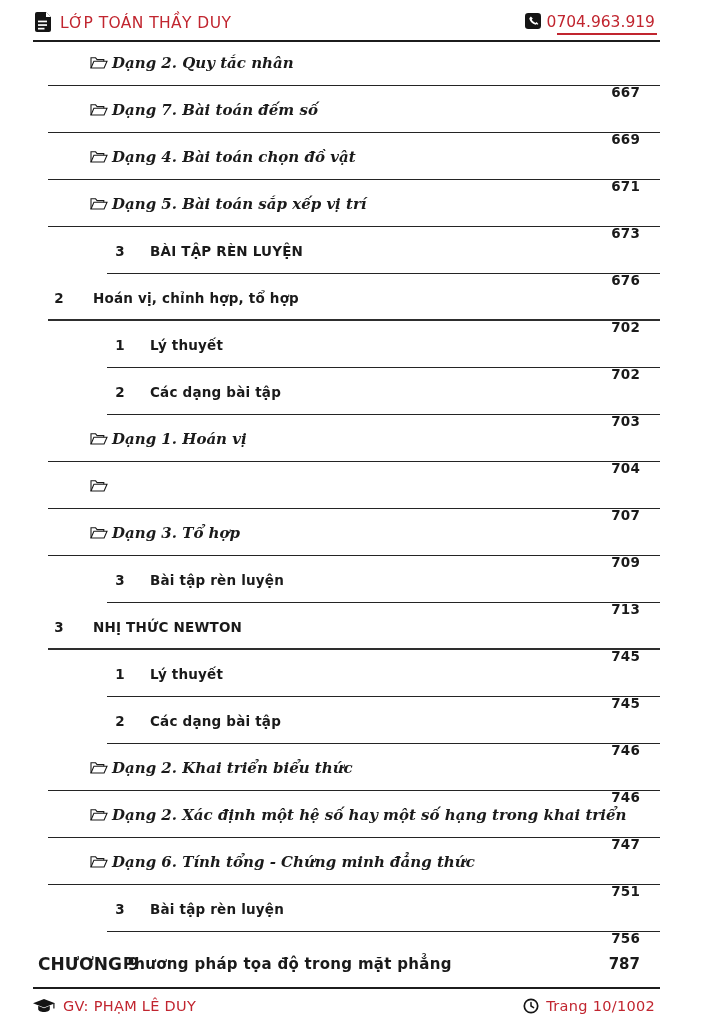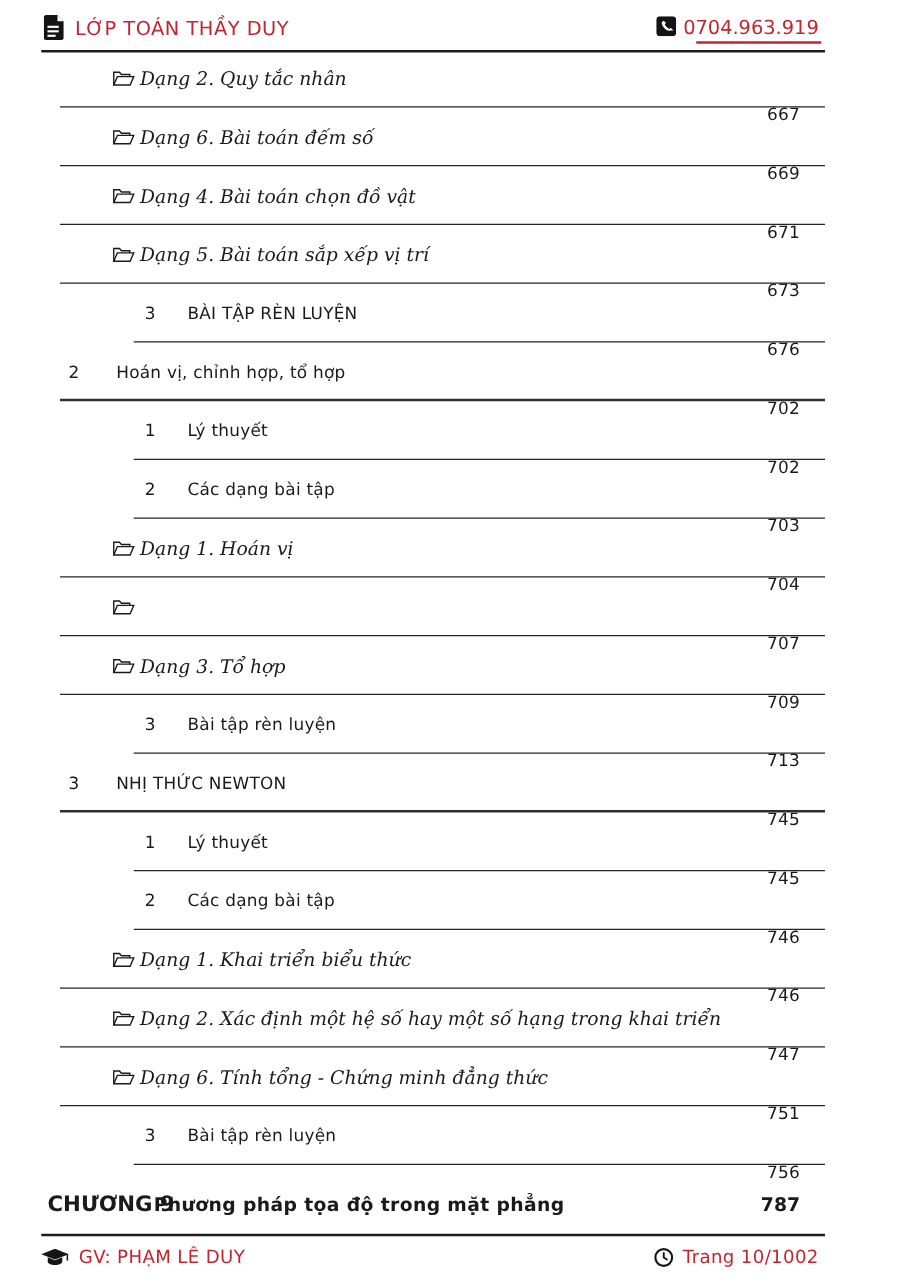--- a/index.html
+++ b/index.html
@@ -17,21 +17,21 @@
     position:absolute;left:60px;top:14px;font-size:15.5px;letter-spacing:.4px;
     color:var(--accent);font-weight:500;white-space:nowrap;
   }
   .phone-wrap{position:absolute;right:70px;top:13px;display:flex;align-items:flex-start;gap:6px;}
   .phone-num{color:var(--accent);font-size:15.5px;white-space:nowrap;}
   .phone-underline{position:absolute;top:33px;right:68px;width:100px;height:1.5px;background:var(--accent);}
   .header-rule{position:absolute;top:40px;left:33px;right:65px;height:1.5px;background:#1c1c1c;}
 
   
   .toc{position:absolute;top:39px;left:0;right:0;}
-  .toc-row{position:relative;height:47px;}
+  .toc-row{position:relative;height:47px;font-weight:bold;}
   .toc-row .sep{position:absolute;bottom:0;right:65px;height:1.5px;background:#242424;}
   .toc-row.dang .sep{left:48px;}
   .toc-row.section .sep{left:48px;height:2.5px;background:#2e2e2e;}
   .toc-row.sub .sep{left:107px;}
   .t-page{
     position:absolute;right:85px;top:50%;transform:translateY(-50%);
     font-size:13.5px;letter-spacing:.2px;margin-top:29px;
   }
   .t-num{
     position:absolute;top:50%;transform:translateY(-50%);
@@ -113,21 +113,21 @@
         <span class="t-page">667</span>
         <div class="sep"></div>
       </div>
       <div class="toc-row dang">
         <span class="folder">
           <svg width="18" height="13" viewBox="0 0 18 13">
             <path d="M1 11.5 V1.3 H5.6 L7.1 3.1 H13.8 V4.8" fill="none" stroke="#1a1a1a" stroke-width="1.1"></path>
             <path d="M1 11.5 L3.9 4.8 H17 L14.1 11.5 Z" fill="none" stroke="#1a1a1a" stroke-width="1.1"></path>
           </svg>
         </span>
-        <span class="dang-label">Dạng 6. Bài toán đếm số</span>
+        <span class="dang-label">Dạng 7. Bài toán đếm số</span>
         <span class="t-page">669</span>
         <div class="sep"></div>
       </div>
       <div class="toc-row dang">
         <span class="folder">
           <svg width="18" height="13" viewBox="0 0 18 13">
             <path d="M1 11.5 V1.3 H5.6 L7.1 3.1 H13.8 V4.8" fill="none" stroke="#1a1a1a" stroke-width="1.1"></path>
             <path d="M1 11.5 L3.9 4.8 H17 L14.1 11.5 Z" fill="none" stroke="#1a1a1a" stroke-width="1.1"></path>
           </svg>
         </span>
@@ -226,21 +226,21 @@
         <span class="t-page">746</span>
         <div class="sep"></div>
       </div>
       <div class="toc-row dang">
         <span class="folder">
           <svg width="18" height="13" viewBox="0 0 18 13">
             <path d="M1 11.5 V1.3 H5.6 L7.1 3.1 H13.8 V4.8" fill="none" stroke="#1a1a1a" stroke-width="1.1"></path>
             <path d="M1 11.5 L3.9 4.8 H17 L14.1 11.5 Z" fill="none" stroke="#1a1a1a" stroke-width="1.1"></path>
           </svg>
         </span>
-        <span class="dang-label">Dạng 1. Khai triển biểu thức</span>
+        <span class="dang-label">Dạng 2. Khai triển biểu thức</span>
         <span class="t-page">746</span>
         <div class="sep"></div>
       </div>
       <div class="toc-row dang">
         <span class="folder">
           <svg width="18" height="13" viewBox="0 0 18 13">
             <path d="M1 11.5 V1.3 H5.6 L7.1 3.1 H13.8 V4.8" fill="none" stroke="#1a1a1a" stroke-width="1.1"></path>
             <path d="M1 11.5 L3.9 4.8 H17 L14.1 11.5 Z" fill="none" stroke="#1a1a1a" stroke-width="1.1"></path>
           </svg>
         </span>

